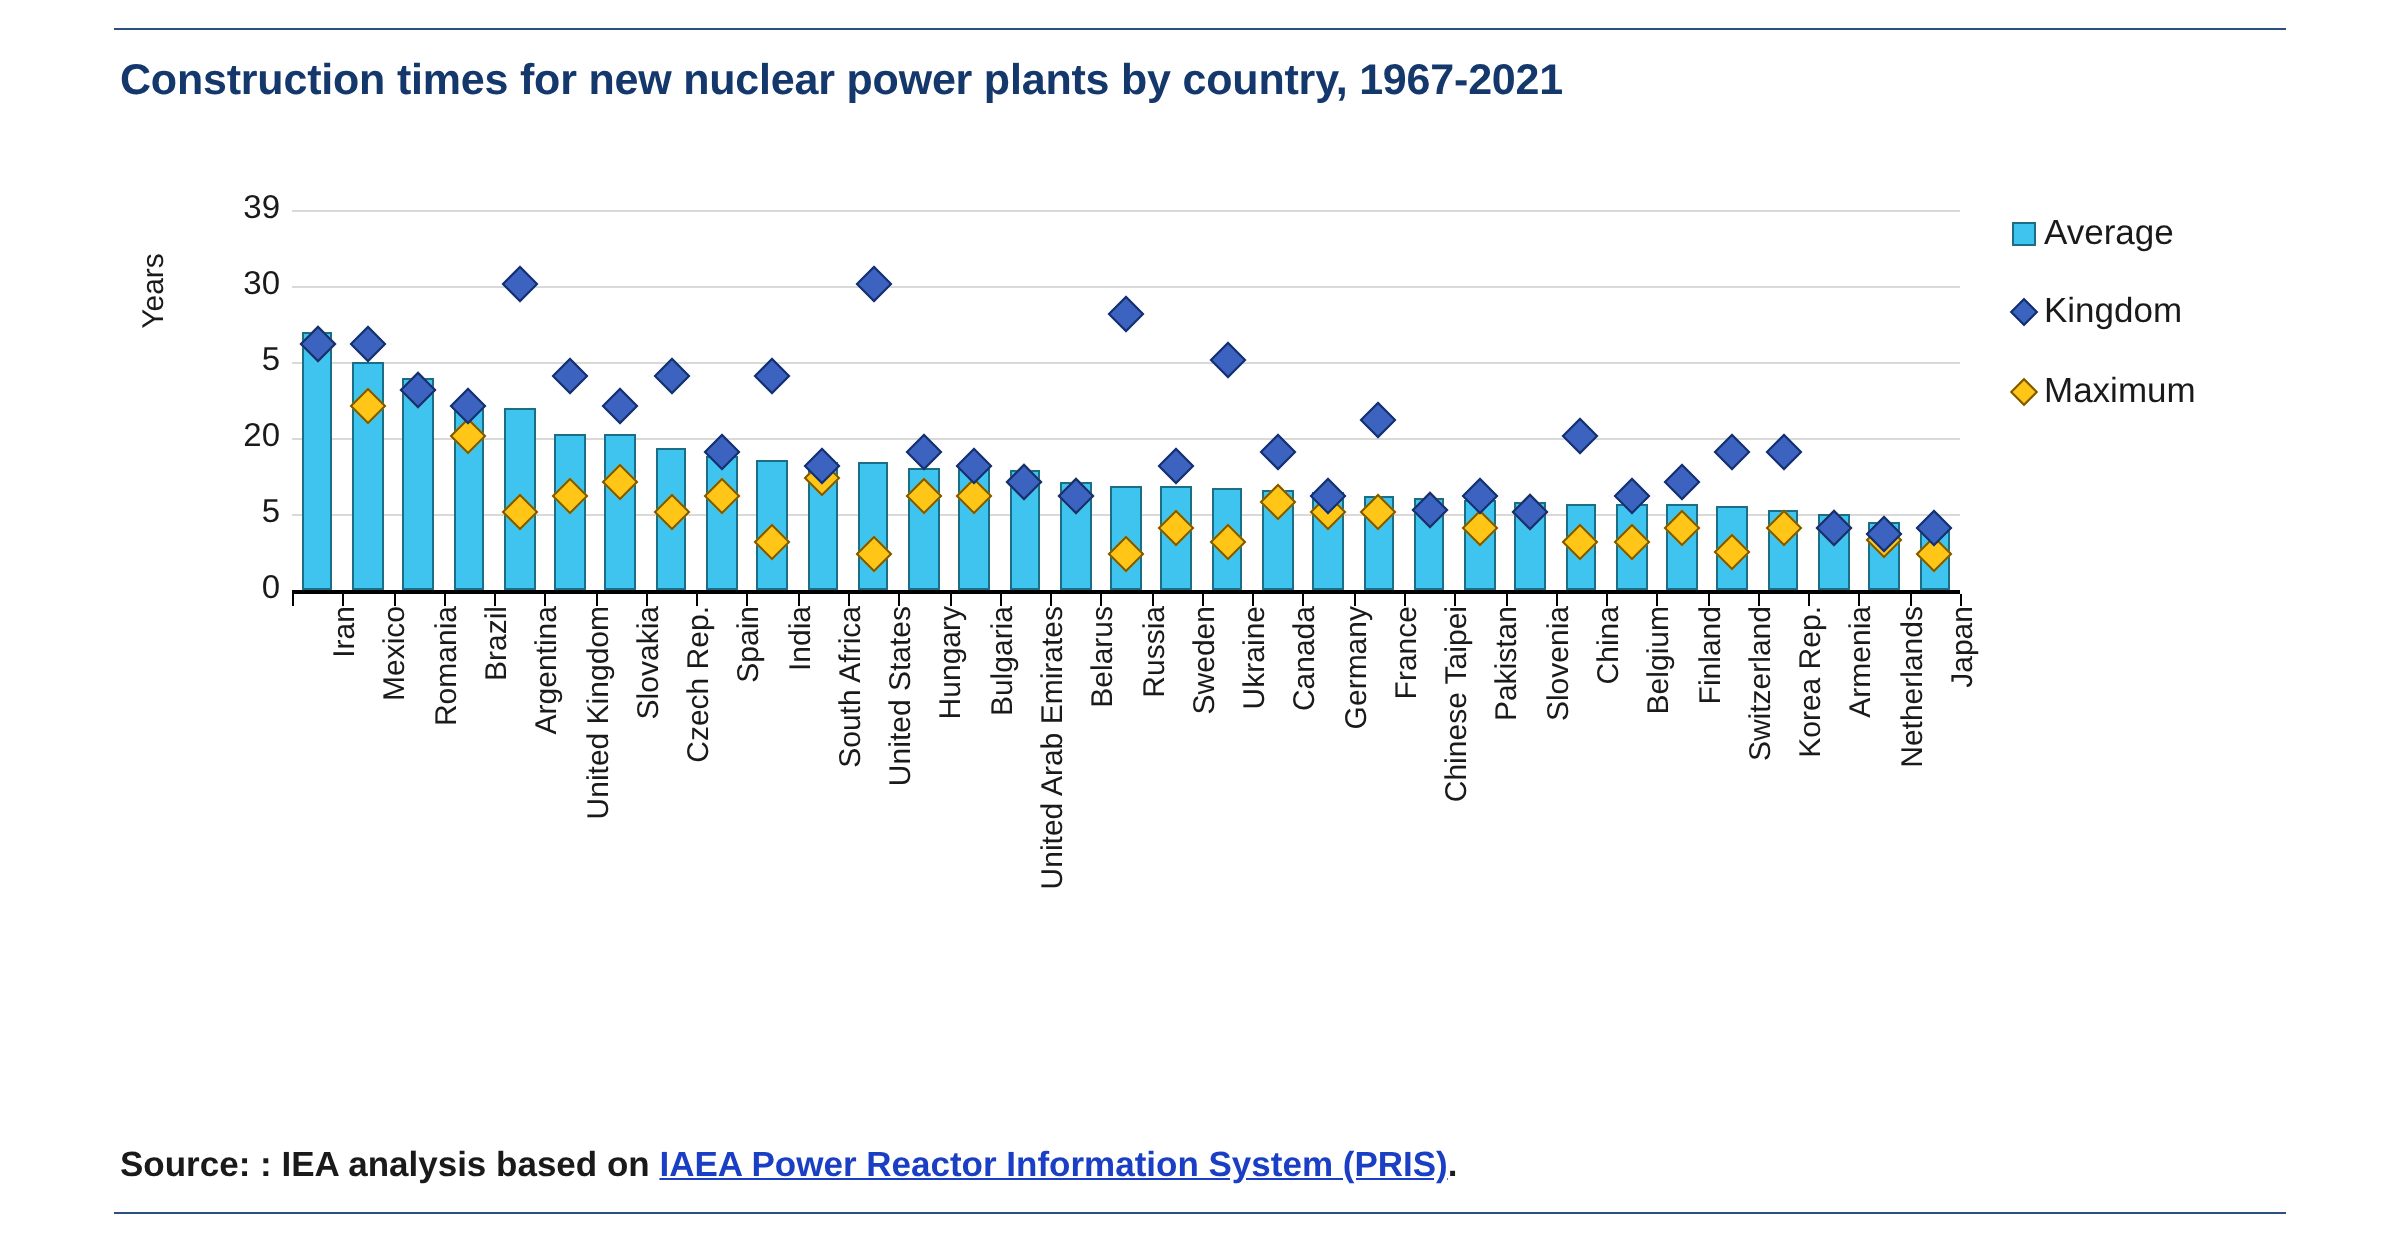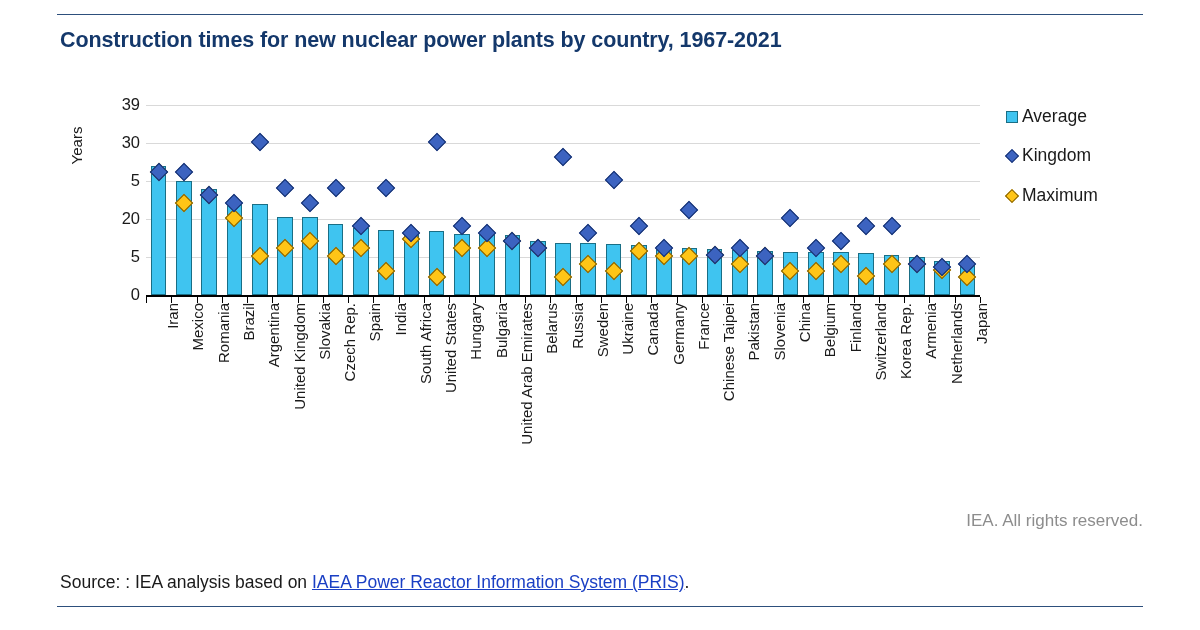--- a/index.html
+++ b/index.html
@@ -98,21 +98,21 @@
   .rights{
     position:absolute;right:57px;top:511px;
     font-size:17px;color:#8d8d8d;white-space:nowrap;
   }
   .note{
     position:absolute;left:60px;top:545px;
     font-size:17.5px;color:#1a1a1a;white-space:nowrap;
   }
   .source{
     position:absolute;left:60px;top:572px;
-    font-size:17.5px;color:#1a1a1a;white-space:nowrap;
+    font-size:17.5px;color:#1a1a1a;white-space:nowrap;font-weight:bold;
   }
   .src-link{color:#1a3fc4;text-decoration:underline;}
 </style>
 </head>
 <body>
 
 <div class="page">
 
   <div class="rule-top"></div>
   <div class="rule-bottom"></div>
@@ -326,18 +326,17 @@
     <div class="lg-row r1">
       <span class="lg-di max"></span>
       <span class="lg-txt">Kingdom</span>
     </div>
     <div class="lg-row r2">
       <span class="lg-di min"></span>
       <span class="lg-txt">Maximum</span>
     </div>
   </div>
 
-  <div class="rights">IEA. All rights reserved.</div>
   <div class="source">
     <span>Source: : IEA analysis based on </span><a class="src-link" href="#">IAEA Power Reactor Information System (PRIS)</a><span>.</span>
   </div>
 
 </div>
 
 </body></html>

